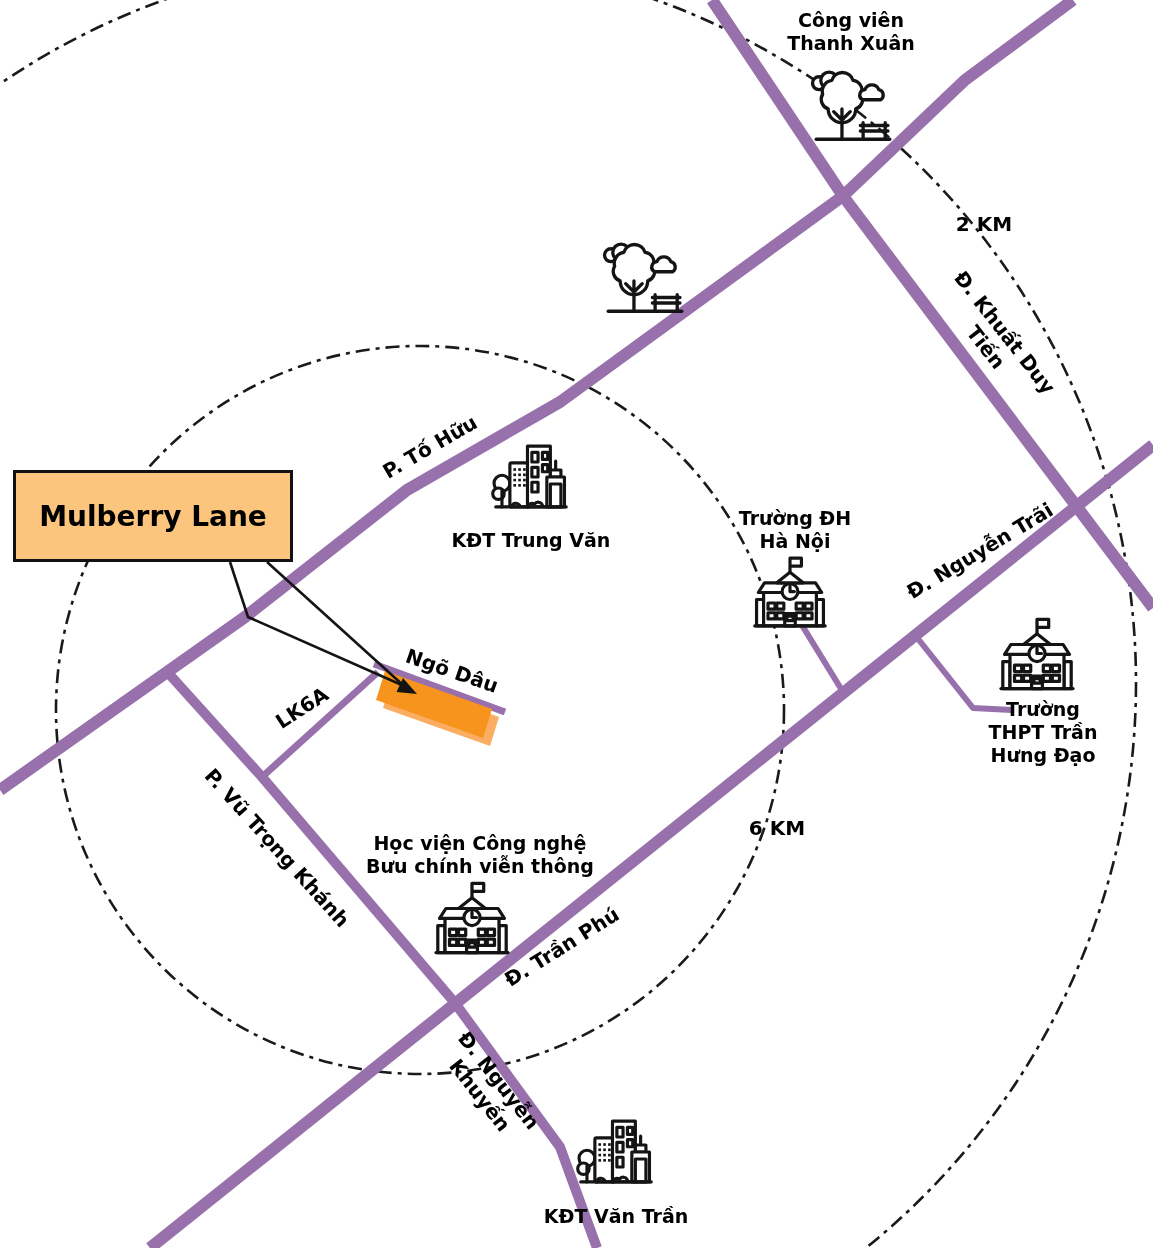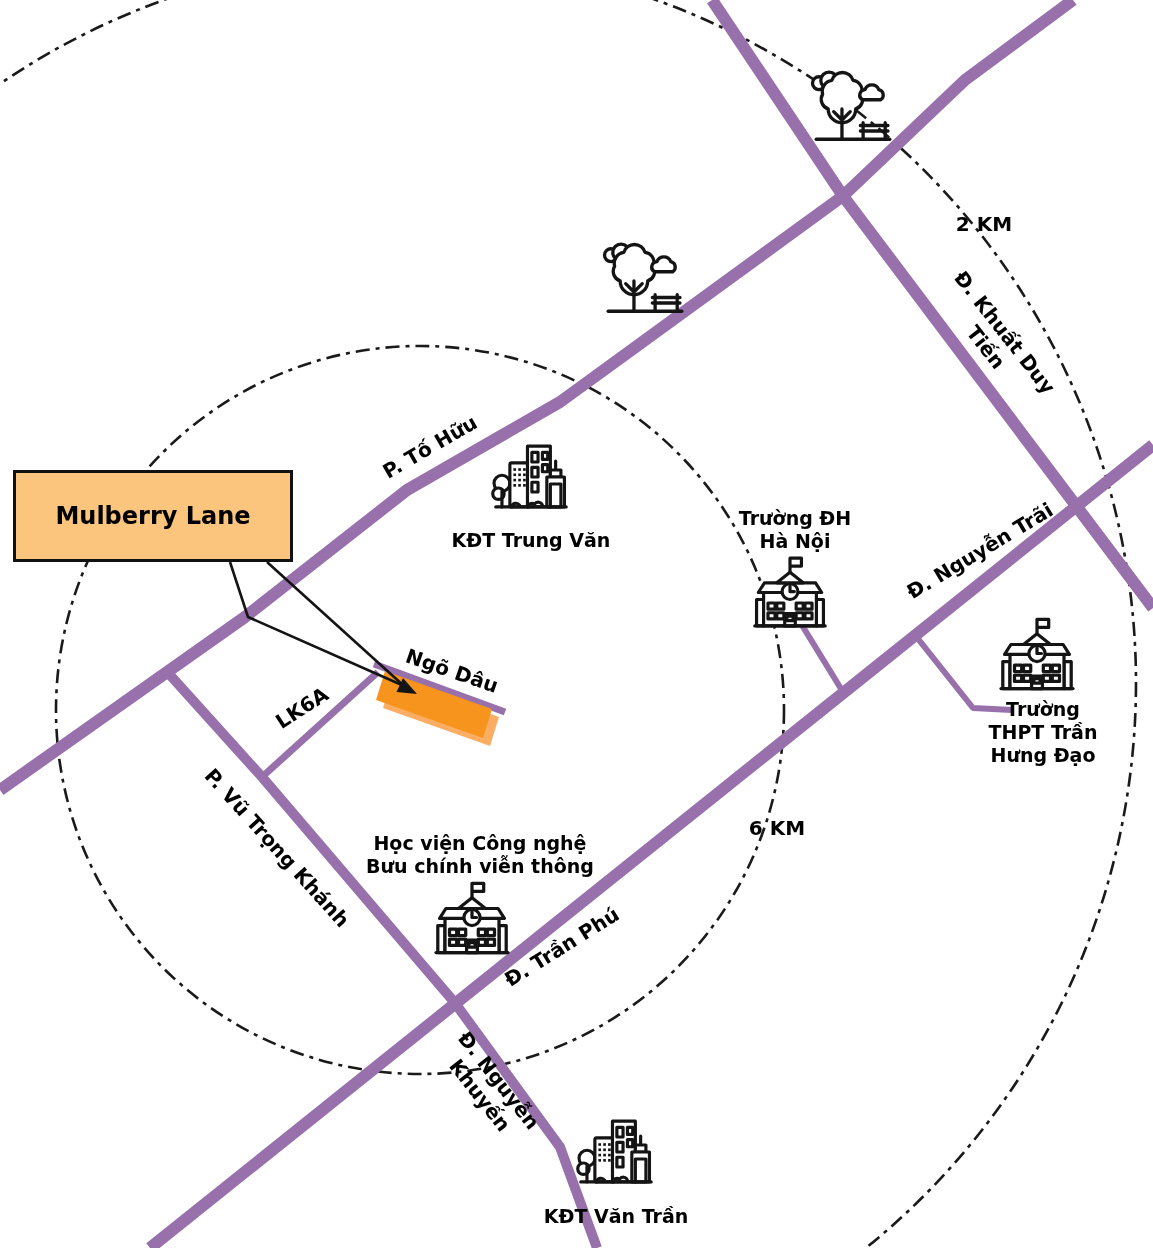--- a/index.html
+++ b/index.html
@@ -23,21 +23,21 @@
     transform-origin:50% 50%;
   }
   .lbl.small{font-size:19px;}
   #site-callout-box{
     position:absolute;
     left:13px;top:470px;width:280px;height:92px;
     background:#FBC57D;
     border:3px solid #111;
     box-sizing:border-box;
     display:flex;align-items:center;justify-content:center;
-    font-weight:700;font-size:24px;color:#000;
+    font-weight:700;font-size:28px;color:#000;
   }
   #defs-svg{position:absolute;width:0;height:0;overflow:hidden;}
 </style>
 </head>
 <body>
 
 <svg id="defs-svg" aria-hidden="true">
   <defs>
     <symbol id="sym-park" viewBox="0 0 100 100">
       <g fill="#fff" stroke="#141414" stroke-width="3.6" stroke-linecap="round" stroke-linejoin="round">
@@ -150,20 +150,22 @@
   <svg class="icon" style="left:992px;top:613px;width:90px;height:90px">
       <use href="#sym-school"></use>
     </svg>
   <svg class="icon" style="left:427px;top:877px;width:90px;height:90px">
       <use href="#sym-school"></use>
     </svg>
   <svg class="icon" style="left:572px;top:1108px;width:88px;height:88px">
       <use href="#sym-buildings"></use>
     </svg>
 
+  <div class="lbl small" style="left:851px;top:32px;transform:translate(-50%,-50%)">Công viên
+Thanh Xuân</div>
   <div class="lbl small" style="left:531px;top:541px;transform:translate(-50%,-50%)">KĐT Trung Văn</div>
   <div class="lbl small" style="left:795px;top:530px;transform:translate(-50%,-50%)">Trường ĐH
 Hà Nội</div>
   <div class="lbl small" style="left:480px;top:855px;transform:translate(-50%,-50%)">Học viện Công nghệ
 Bưu chính viễn thông</div>
   <div class="lbl small" style="left:1043px;top:733px;transform:translate(-50%,-50%)">Trường THPT Trần
 Hưng Đạo</div>
   <div class="lbl small" style="left:616px;top:1217px;transform:translate(-50%,-50%)">KĐT Văn Trần</div>
 
   <div class="lbl" style="left:430px;top:447px;transform:translate(-50%,-50%) rotate(-30deg)">P. Tố Hữu</div>

